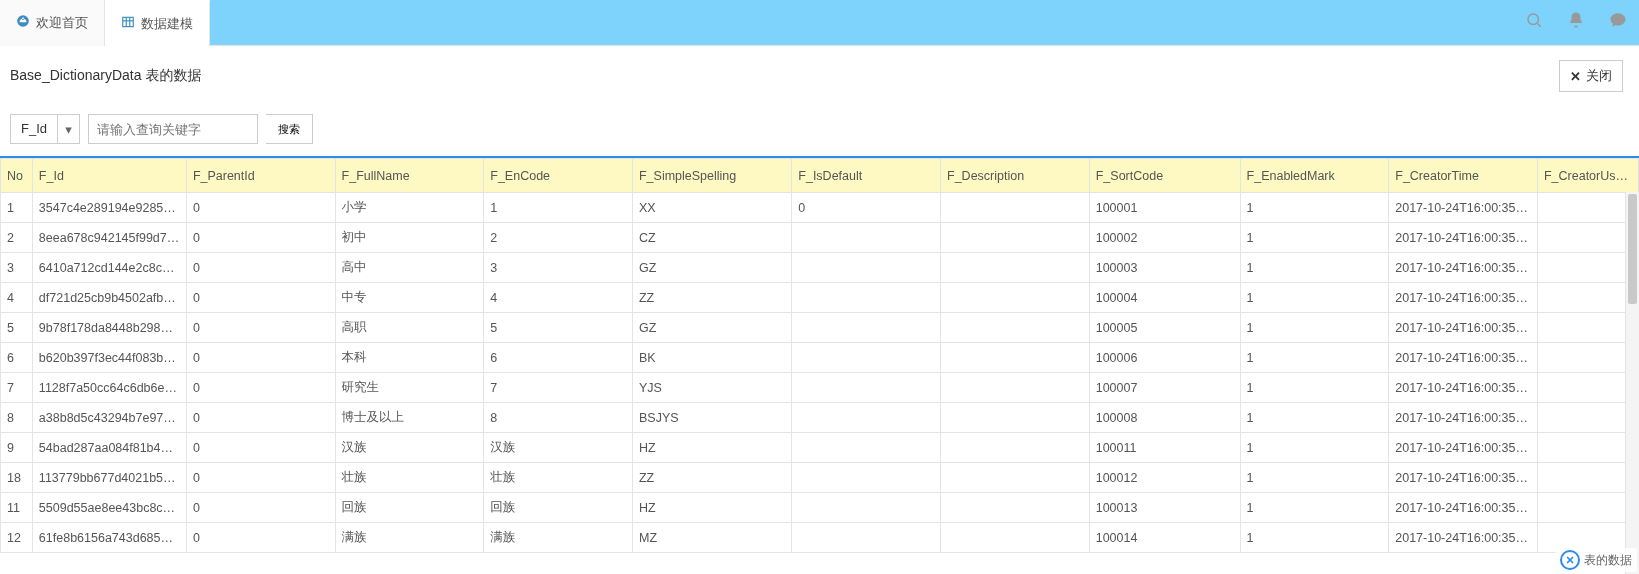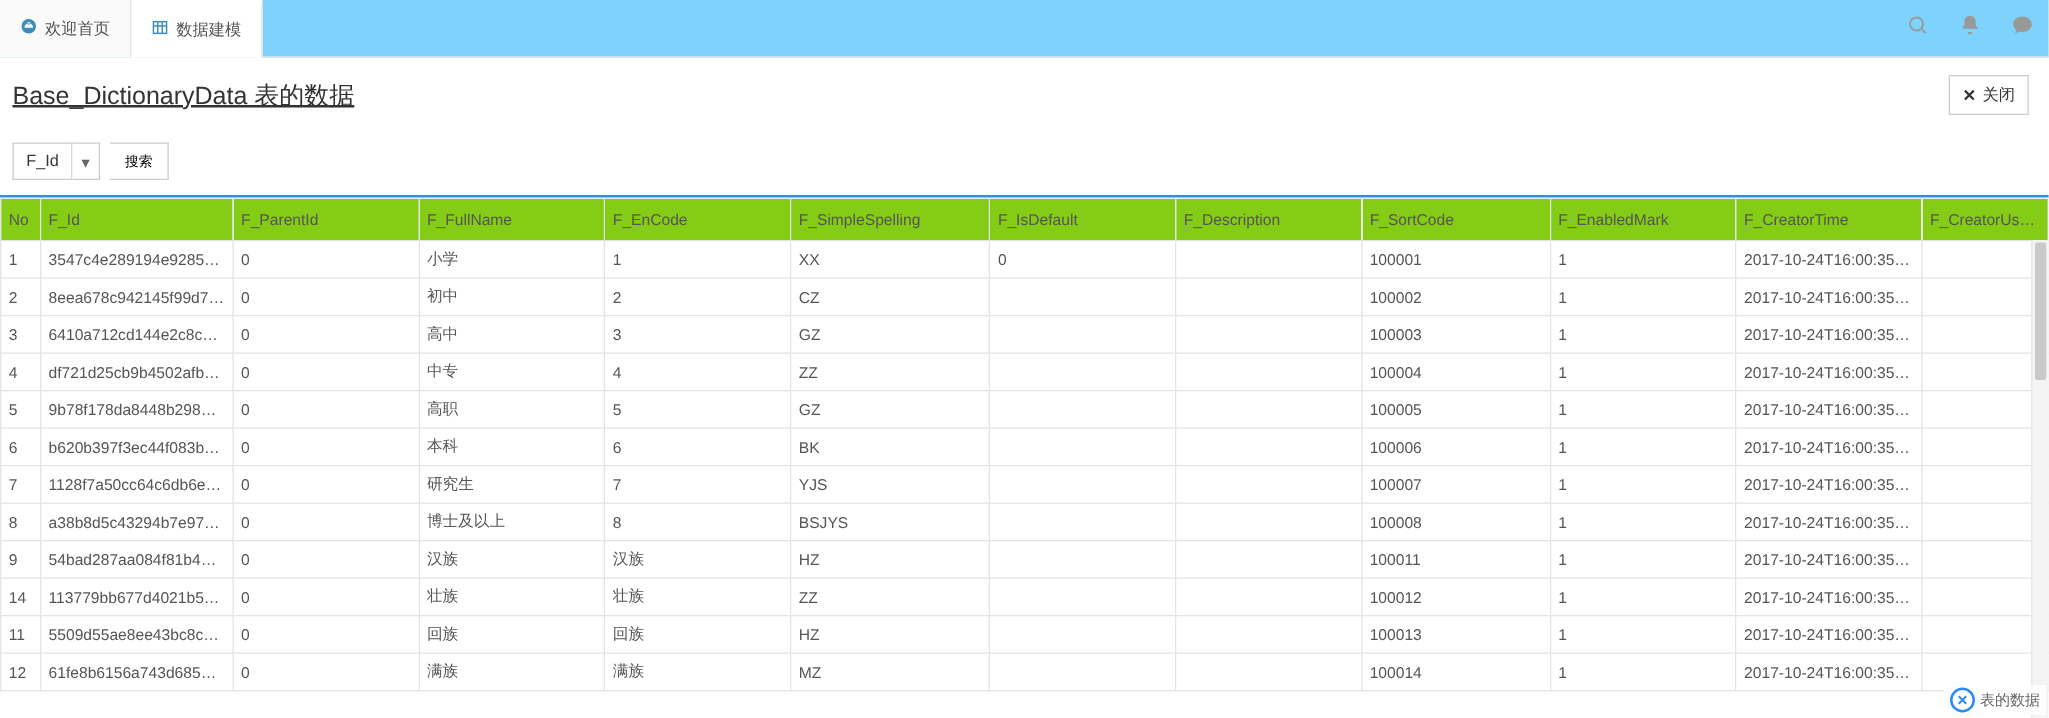--- a/index.html
+++ b/index.html
@@ -57,23 +57,22 @@
     }
 
     
     .page-header {
       display: flex;
       align-items: center;
       padding: 14px 10px 14px 10px;
       border-bottom: 0;
     }
     .page-header .title {
-      font-size: 20px;
+      font-size: 14px;
       color: #333;
-      text-decoration: underline;
     }
     .page-header .spacer { flex: 1; }
     .close-btn {
       border: 1px solid #ccc;
       background: #fff;
       padding: 6px 10px;
       font-size: 13px;
       cursor: pointer;
       display: flex;
       align-items: center;
@@ -150,21 +149,21 @@
       height: 30px;
       text-align: left;
       white-space: nowrap;
       overflow: hidden;
       text-overflow: ellipsis;
       font-weight: normal;
       color: #555;
       font-size: 12.5px;
     }
     table.grid th {
-      background: #84cc16;
+      background: #fef9c3;
       color: #555;
       margin-top: 26px;
     }
     table.grid thead tr { height: 34px; }
 
     
     .col-no    { width: 30px; }
     .col-id    { width: 145px; }
     .col-pid   { width: 140px; }
     .col-full  { width: 140px; }
@@ -263,20 +262,21 @@
   </button>
 </div>
 
 <div class="filter-row">
   <div class="field-select">
     <div class="fld">F_Id</div>
     <div class="caret-btn">
       <span>▾</span>
     </div>
   </div>
+  <input class="search-input" type="text" placeholder="请输入查询关键字" style="">
   <button class="search-btn">搜索</button>
 </div>
 
 <div class="table-wrap">
   <table class="grid">
     <colgroup>
       <col class="col-no">
         <col class="col-id">
         <col class="col-pid">
         <col class="col-full">
@@ -426,21 +426,21 @@
           <td>汉族</td>
           <td>HZ</td>
           <td></td>
           <td></td>
           <td>100011</td>
           <td>1</td>
           <td>2017-10-24T16:00:35.463</td>
           <td></td>
         </tr>
         <tr>
-          <td>14</td>
+          <td>18</td>
           <td>113779bb677d4021b54b10</td>
           <td>0</td>
           <td>壮族</td>
           <td>壮族</td>
           <td>ZZ</td>
           <td></td>
           <td></td>
           <td>100012</td>
           <td>1</td>
           <td>2017-10-24T16:00:35.463</td>

